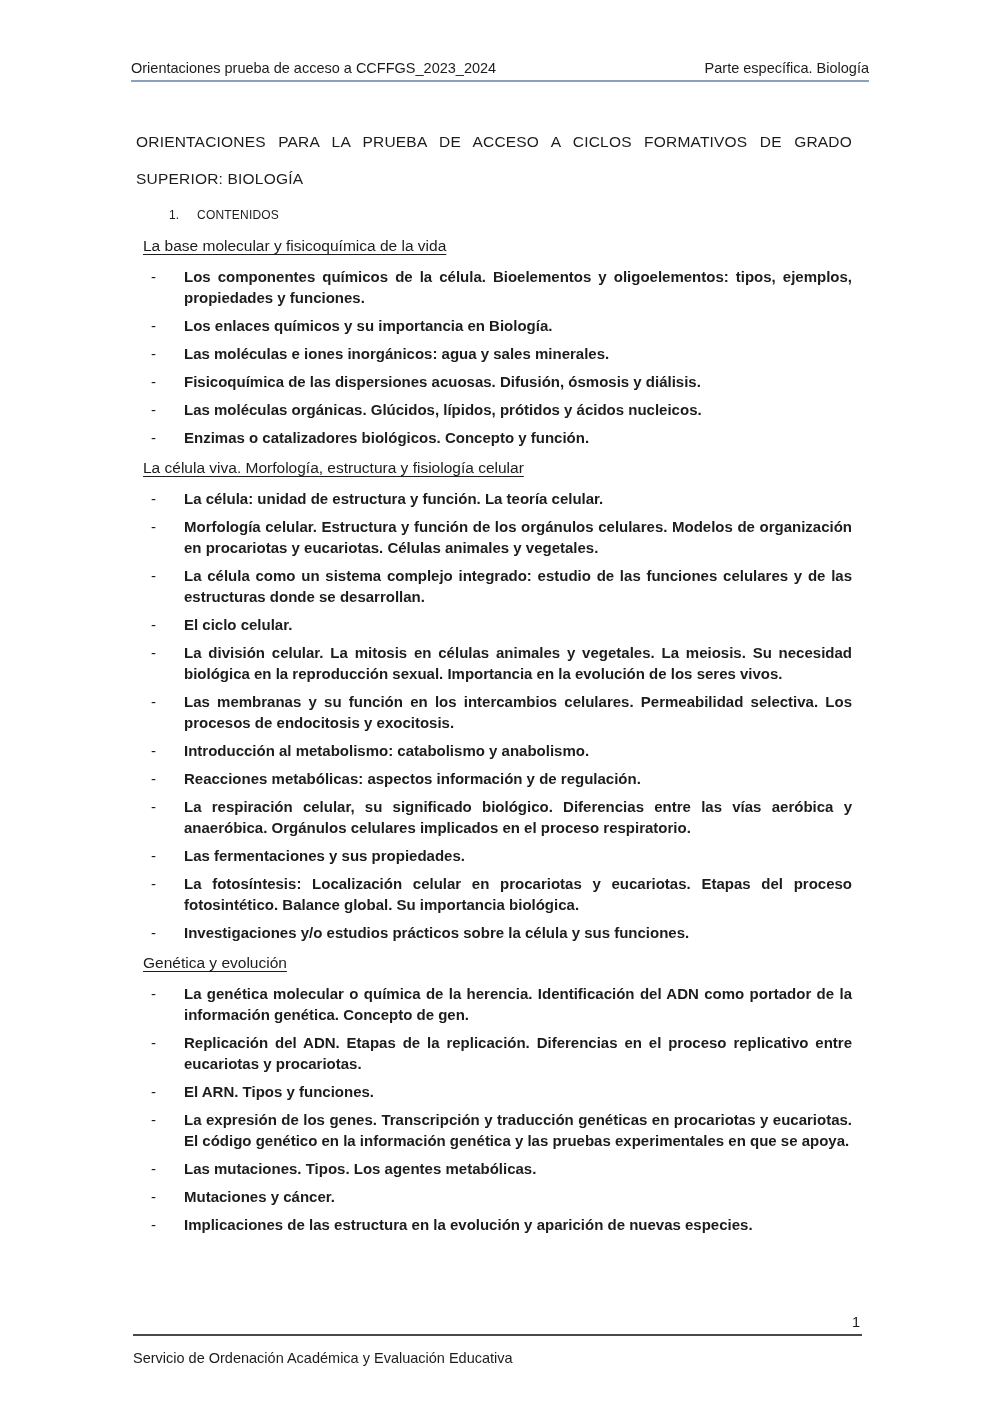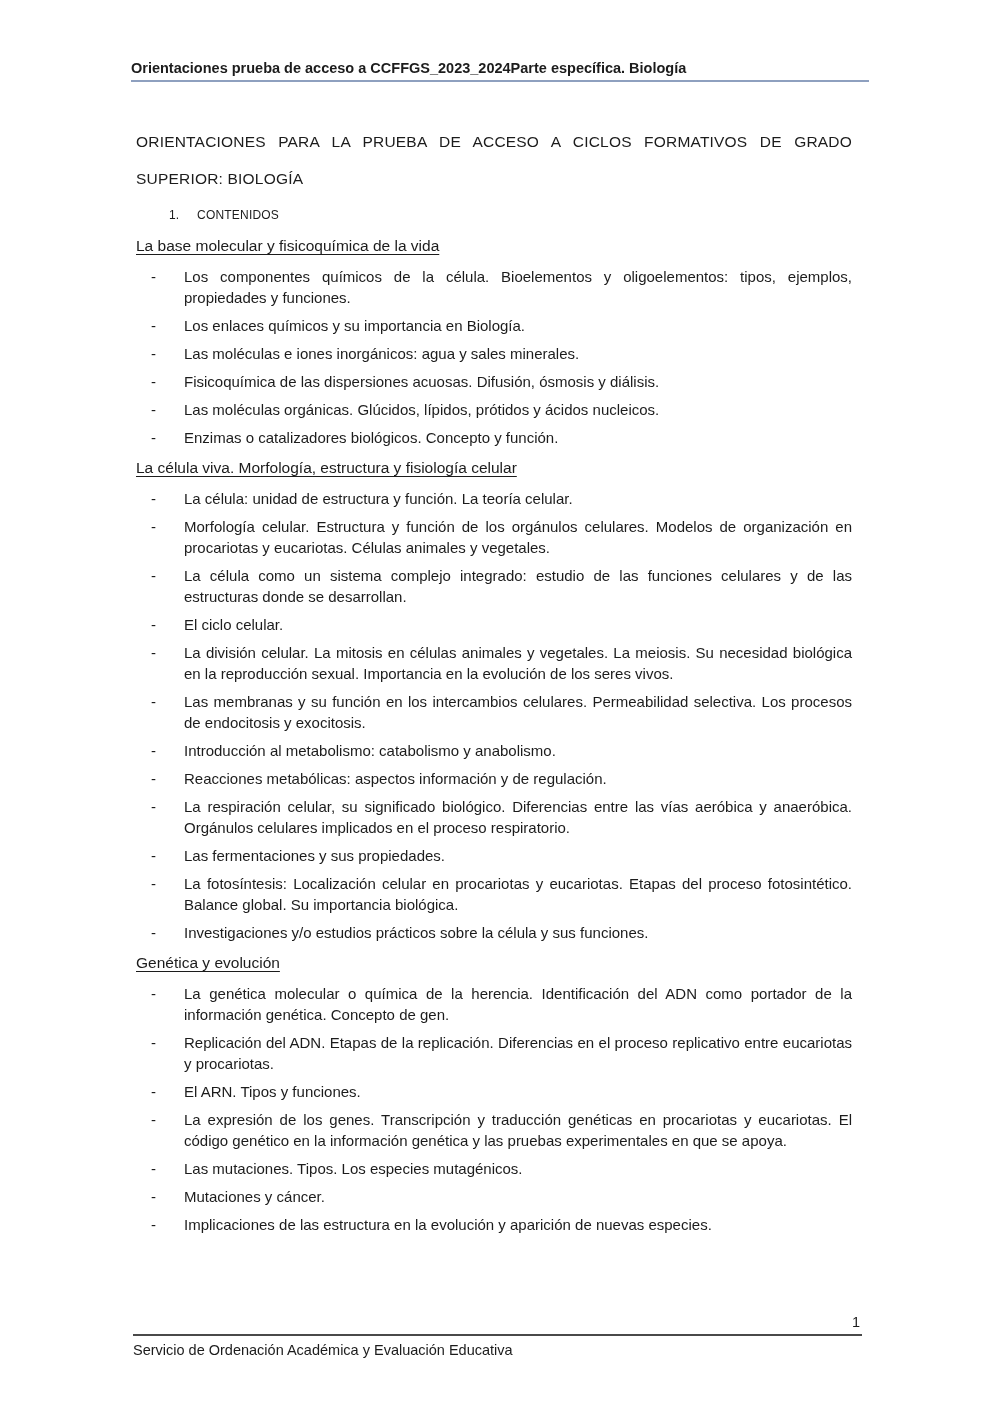--- a/index.html
+++ b/index.html
@@ -14,55 +14,55 @@
     background: var(--page-bg);
     font-family: "Liberation Sans", sans-serif;
     color: var(--text);
     overflow: hidden;
   }
   .page { position: relative; width: 1000px; height: 1414px; background: var(--page-bg); }
 
   
   .header {
     position: absolute; top: 58px; left: 131px; right: 131px;
-    display: flex; 
+    display: flex; justify-content: space-between;
     font-size: 14.5px; line-height: 20px;
     border-bottom: 2px solid var(--header-rule);
     padding-bottom: 2px;
-    font-weight: bold;
   }
 
   
   .main { position: absolute; top: 123px; left: 136px; width: 716px; }
 
   .doc-title {
     font-size: 15.5px; line-height: 37px;
     text-align: justify;
     letter-spacing: 0.2px;
   }
 
   .contents-line { margin-top: 8px; font-size: 12px; line-height: 21px; }
   .contents-number { display: inline-block; margin-left: 33px; }
   .contents-label { display: inline-block; margin-left: 18px; letter-spacing: 0.2px; }
 
   .section-heading {
     margin-top: 9px; margin-bottom: 10px;
     font-size: 15.5px; line-height: 21px;
     text-decoration: underline;
     text-underline-offset: 3px;
+    margin-left: 7px;
   }
   .bullet-item { display: flex; margin-bottom: 7px; font-size: 15px; line-height: 21px; }
   .dash { flex: 0 0 48px; padding-left: 15px; }
-  .bullet-text { flex: 1; text-align: justify; }
+  .bullet-text { flex: 1; text-align: justify; font-weight: bold; }
 
   
   .footer { position: absolute; left: 133px; right: 138px; top: 1312px; font-size: 14.5px; }
   .page-number { text-align: right; line-height: 21px; padding-right: 2px; }
   .footer-rule { border-top: 2px solid var(--footer-rule); margin-top: 1px; }
-  .footer-text { padding-top: 4px; line-height: 20px; }
+  .footer-text { padding-top: 12px; line-height: 20px; }
 </style>
 </head>
 <body>
 
 <div class="page">
 
   <div class="header">
     <span>Orientaciones prueba de acceso a CCFFGS_2023_2024</span>
     <span>Parte específica. Biología</span>
   </div>
@@ -166,21 +166,21 @@
           <div class="bullet-item">
             <span class="dash">-</span>
             <span class="bullet-text">El ARN. Tipos y funciones.</span>
           </div>
           <div class="bullet-item">
             <span class="dash">-</span>
             <span class="bullet-text">La expresión de los genes. Transcripción y traducción genéticas en procariotas y eucariotas. El código genético en la información genética y las pruebas experimentales en que se apoya.</span>
           </div>
           <div class="bullet-item">
             <span class="dash">-</span>
-            <span class="bullet-text">Las mutaciones. Tipos. Los especies mutagénicos.</span>
+            <span class="bullet-text">Las mutaciones. Tipos. Los agentes metabólicas.</span>
           </div>
           <div class="bullet-item">
             <span class="dash">-</span>
             <span class="bullet-text">Mutaciones y cáncer.</span>
           </div>
           <div class="bullet-item">
             <span class="dash">-</span>
             <span class="bullet-text">Implicaciones de las estructura en la evolución y aparición de nuevas especies.</span>
           </div>
         </div>

